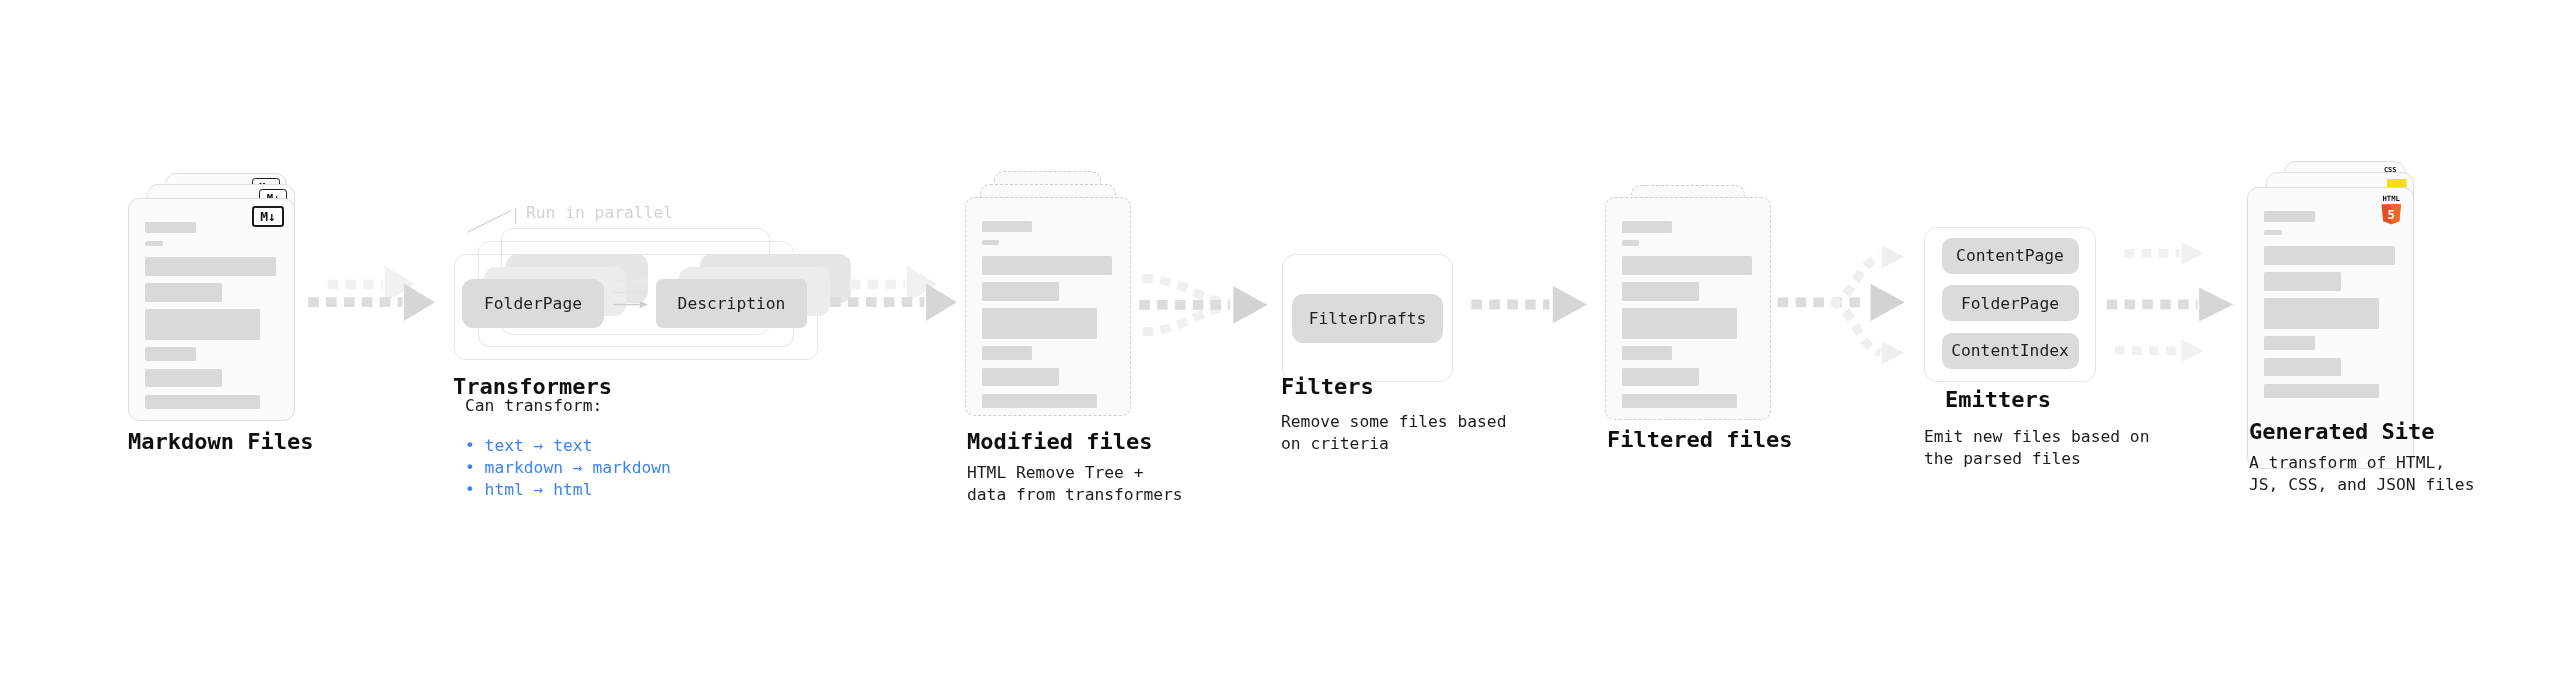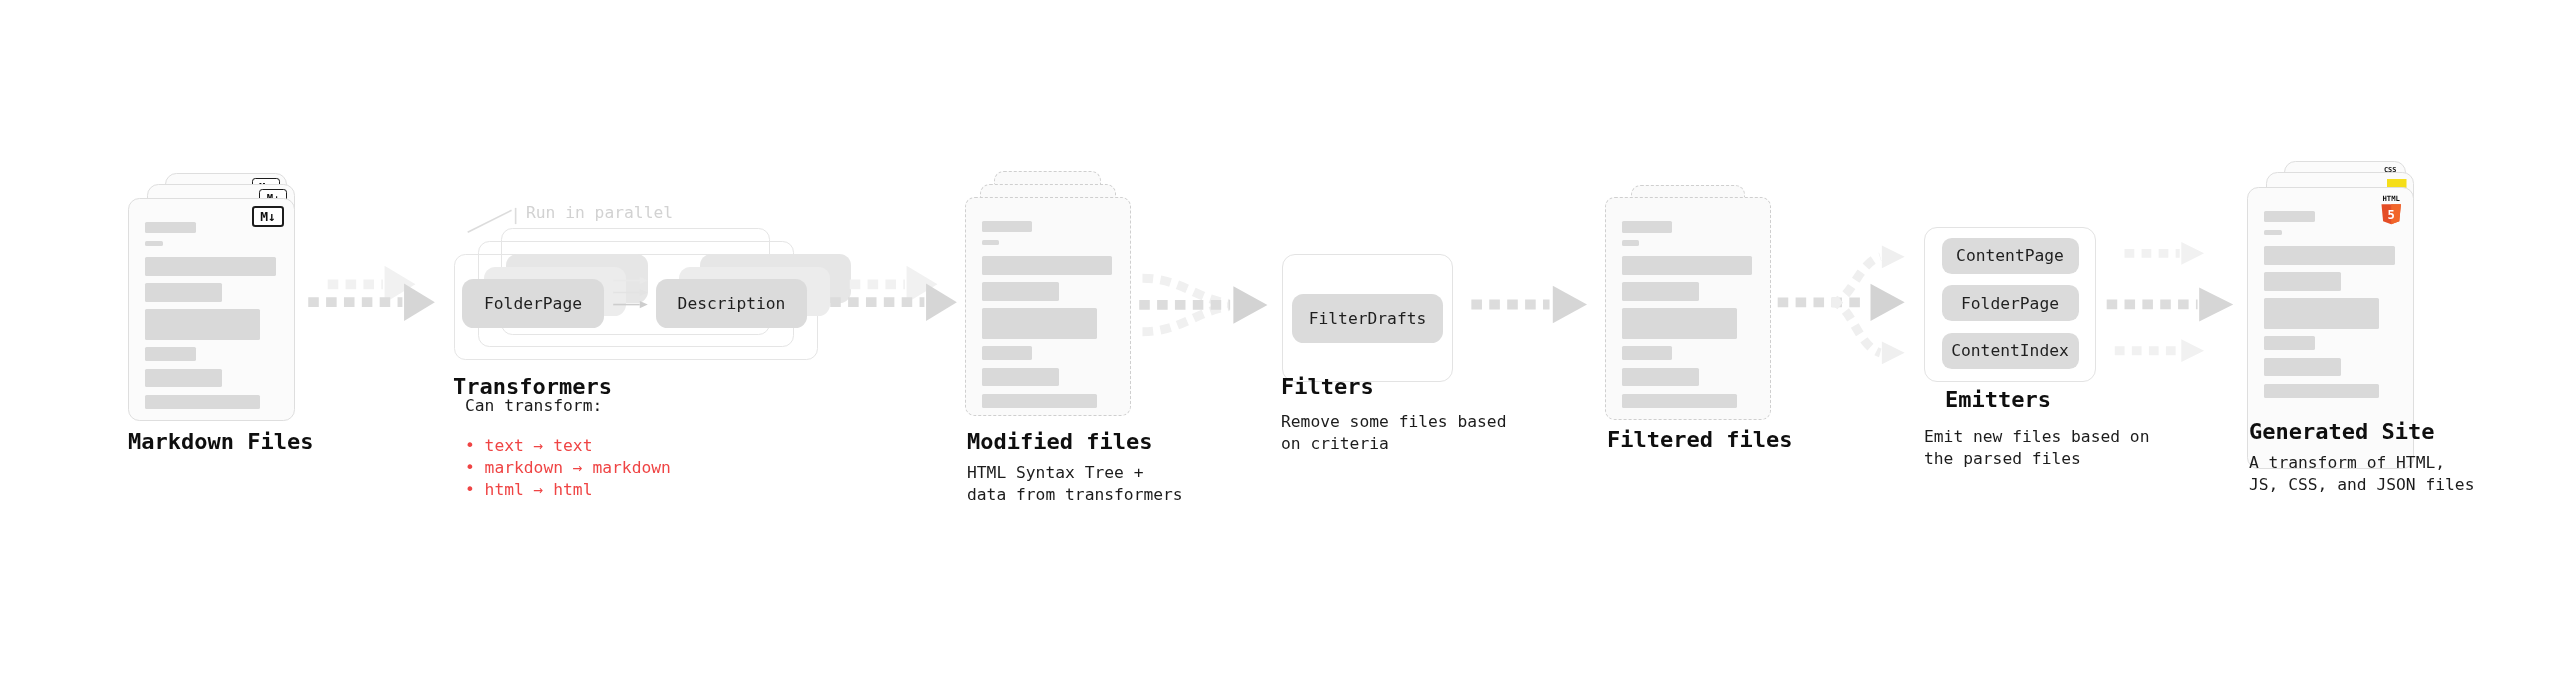--- a/index.html
+++ b/index.html
@@ -28,21 +28,21 @@
     font-size:16.3px;color:#1f1f1f;white-space:nowrap;box-sizing:border-box;}
   .pill.abs{position:absolute;}
   .pill.ghost1{background:#ececec;color:transparent;}
   .pill.ghost2{background:#e6e6e6;color:transparent;}
   .epill{width:137px;height:36px;border-radius:9.8px;font-size:16.3px;}
   
   .group-label{position:absolute;font-size:22px;font-weight:600;color:#0f0f0f;white-space:nowrap;}
   .group-desc{position:absolute;font-size:16.3px;line-height:22px;color:#1c1c1c;white-space:pre-line;}
   .annotation{position:absolute;font-size:16.3px;color:#d2d2d2;white-space:nowrap;}
   .desc-title{position:absolute;font-size:16.3px;line-height:22px;color:#1c1c1c;white-space:nowrap;}
-  .bullets{position:absolute;font-size:16.3px;line-height:22px;color:#ef4444;}
+  .bullets{position:absolute;font-size:16.3px;line-height:22px;color:#3b82f6;}
   .bullets div::before{content:"• ";}
   svg{position:absolute;overflow:visible;}
   svg.inline-icon{position:absolute;}
 </style>
 </head>
 <body>
 
 <div class="canvas">
 
   <div class="abs" style="left:128px;top:173px;width:195px;height:248px;">
@@ -93,21 +93,21 @@
     <line x1="1" y1="8" x2="34" y2="8" stroke="#e9e9e9" stroke-width="2"></line>
       <polygon points="34,3.5 44,8 34,12.5" fill="#e9e9e9"></polygon>
     <line x1="1" y1="23" x2="34" y2="23" stroke="#e3e3e3" stroke-width="2"></line>
       <polygon points="34,18.5 44,23 34,27.5" fill="#e3e3e3"></polygon>
     <line x1="1" y1="38" x2="34" y2="38" stroke="#cdcdcd" stroke-width="2"></line>
       <polygon points="34,33.5 44,38 34,42.5" fill="#cdcdcd"></polygon>
   </svg>
 
   <div class="pill abs ghost2" style="left:700px;top:254px;width:151px;height:49px;"></div>
   <div class="pill abs ghost1" style="left:679px;top:267px;width:151px;height:49px;"></div>
-  <div class="pill abs" style="left:656px;top:279px;width:151px;height:49px;">Description</div>
+  <div class="pill abs" style="left:656px;top:279px;width:151px;height:49px;border-radius:7px;">Description</div>
 
   <div class="group-label" style="left:453px;top:374px;">Transformers</div>
   <div class="desc-title" style="left:453px;top:395px;margin-left:12px;">Can transform:</div>
   <div class="bullets" style="left:465px;top:435px;">
     <div>text → text</div>
     <div>markdown → markdown</div>
     <div>html → html</div>
   </div>
 
   <svg style="left:827px;top:250px;" width="138" height="102" viewBox="0 0 170 125">
@@ -127,21 +127,21 @@
           <div class="bar" style="width: 99%; height: 18.7px; margin-bottom: 7.3px;"></div>
           <div class="bar" style="width: 58%; height: 18.7px; margin-bottom: 7.3px;"></div>
           <div class="bar" style="width: 87%; height: 31px; margin-bottom: 7.3px;"></div>
           <div class="bar" style="width: 38%; height: 14px; margin-bottom: 7.3px;"></div>
           <div class="bar" style="width: 58%; height: 18.7px; margin-bottom: 7.3px;"></div>
           <div class="bar" style="width: 87%; height: 14px; margin-bottom: 0px;"></div>
         </div>
     </div>
   </div>
   <div class="group-label" style="left:967px;top:429px;">Modified files</div>
-  <div class="group-desc" style="left:967px;top:462px;">HTML Syntax Tree +
+  <div class="group-desc" style="left:967px;top:462px;">HTML Remove Tree +
 data from transformers</div>
 
   <svg style="left:1136px;top:252px;" width="142" height="110" viewBox="0 0 175 135">
     <path d="M8,32 C55,32 75,58 115,63" fill="none" stroke="#f0f0f0" stroke-width="11" stroke-dasharray="13 9"></path>
     <path d="M8,98 C55,98 75,72 115,67" fill="none" stroke="#f0f0f0" stroke-width="11" stroke-dasharray="13 9"></path>
     <line x1="4" y1="65" x2="116" y2="65" stroke="#dcdcdc" stroke-width="12" stroke-dasharray="13 9"></line>
     <polygon points="120,42 162,65 120,88" fill="#d3d3d3"></polygon>
   </svg>
 
   <div class="panel filters" style="left:1282px;top:254px;width:171px;height:128px;">

